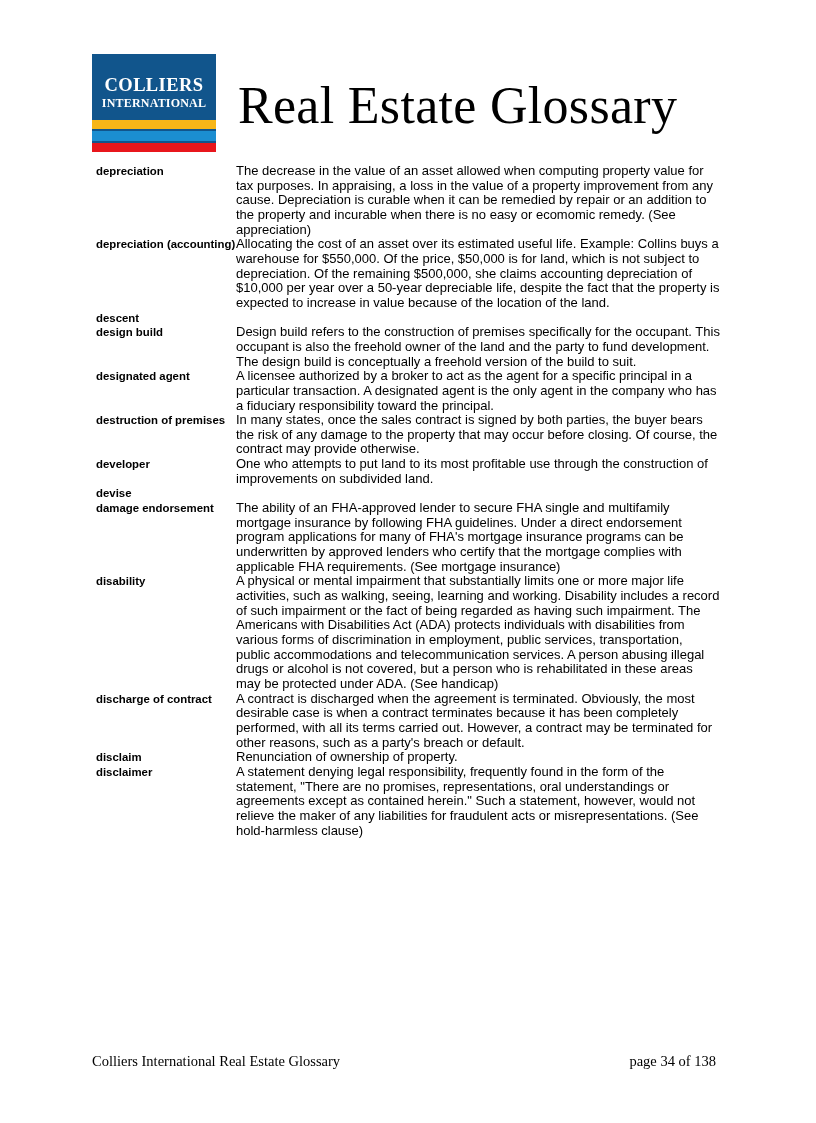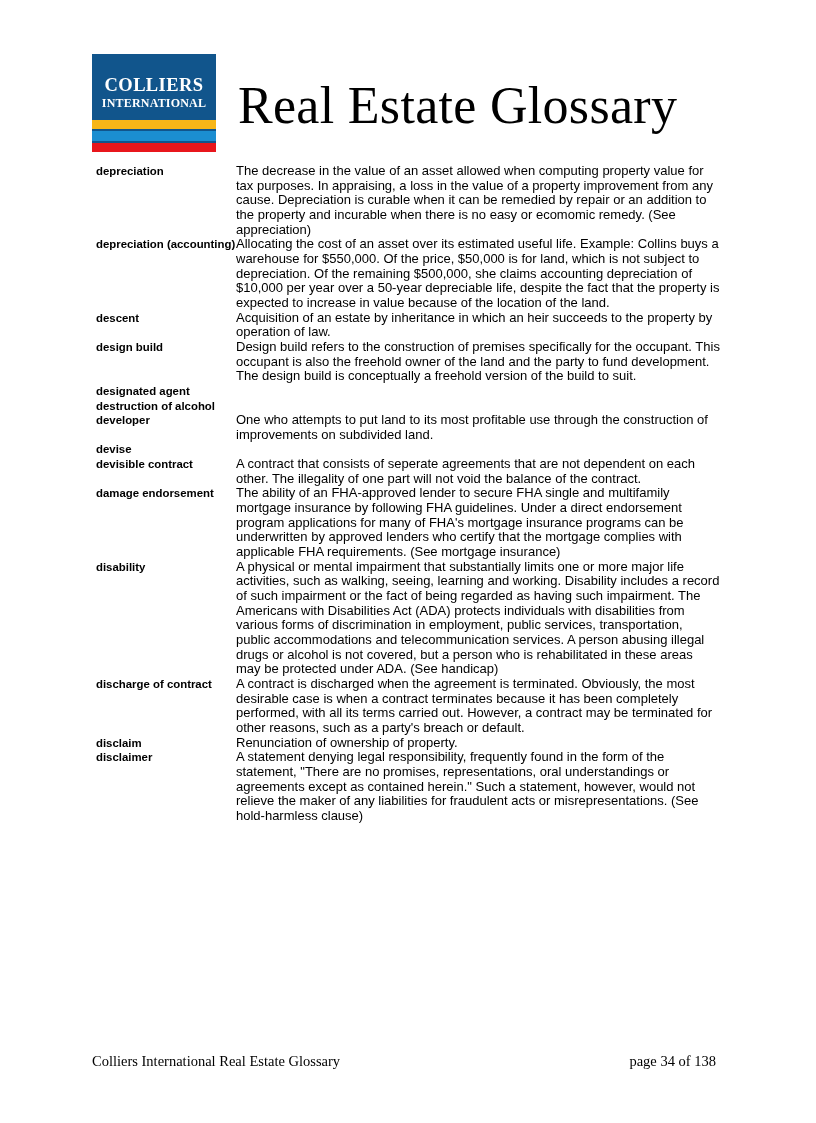--- a/index.html
+++ b/index.html
@@ -162,42 +162,39 @@
       <div class="entry">
         <div class="term">depreciation</div>
         <div class="definition">The decrease in the value of an asset allowed when computing property value for tax purposes. In appraising, a loss in the value of a property improvement from any cause. Depreciation is curable when it can be remedied by repair or an addition to the property and incurable when there is no easy or ecomomic remedy. (See appreciation)</div>
       </div>
       <div class="entry">
         <div class="term">depreciation (accounting)</div>
         <div class="definition">Allocating the cost of an asset over its estimated useful life.  Example:  Collins buys a warehouse for $550,000.  Of the price, $50,000 is for land, which is not subject to depreciation.  Of the remaining $500,000, she claims accounting depreciation of $10,000 per year over a 50-year depreciable life, despite the fact that the property is expected to increase in value because of the location of the land.</div>
       </div>
       <div class="entry">
         <div class="term">descent</div>
-        <div class="definition">Acquisition of an estate by inheritance in which an heir succeeds to the property by operation of law.</div>
       </div>
       <div class="entry">
         <div class="term">design build</div>
         <div class="definition">Design build refers to the construction of premises specifically for the occupant. This occupant is also the freehold owner of the land and the party to fund development.  The design build is conceptually a freehold version of the build to suit.</div>
       </div>
       <div class="entry">
         <div class="term">designated agent</div>
-      </div>
-      <div class="entry">
-        <div class="term">destruction of alcohol</div>
+        <div class="definition">A licensee authorized by a broker to act as the agent for a specific principal in a particular transaction. A designated agent is the only agent in the company who has a fiduciary responsibility toward the principal.</div>
+      </div>
+      <div class="entry">
+        <div class="term">destruction of premises</div>
+        <div class="definition">In many states, once the sales contract is signed by both parties, the buyer bears the risk of any damage to the property that may occur before closing. Of course, the contract may provide otherwise.</div>
       </div>
       <div class="entry">
         <div class="term">developer</div>
         <div class="definition">One who attempts to put land to its most profitable use through the construction of improvements on subdivided land.</div>
       </div>
       <div class="entry">
         <div class="term">devise</div>
-      </div>
-      <div class="entry">
-        <div class="term">devisible contract</div>
-        <div class="definition">A contract that consists of seperate agreements that are not dependent on each other. The illegality of one part will not void the balance of the contract.</div>
       </div>
       <div class="entry">
         <div class="term">damage endorsement</div>
         <div class="definition">The ability of an FHA-approved lender to secure FHA single and multifamily mortgage insurance by following FHA guidelines. Under a direct endorsement program applications for many of FHA's mortgage insurance programs can be underwritten by approved lenders who certify that the mortgage complies with applicable FHA requirements. (See mortgage insurance)</div>
       </div>
       <div class="entry">
         <div class="term">disability</div>
         <div class="definition">A physical or mental impairment that substantially limits one or more major life activities, such as walking, seeing, learning and working. Disability includes a record of such impairment or the fact of being regarded as having such impairment. The Americans with Disabilities Act (ADA) protects individuals with disabilities from various forms of discrimination in employment, public services, transportation, public accommodations and telecommunication services. A person abusing illegal drugs or alcohol is not covered, but a person who is rehabilitated in these areas may be protected under ADA. (See handicap)</div>
       </div>
       <div class="entry">

